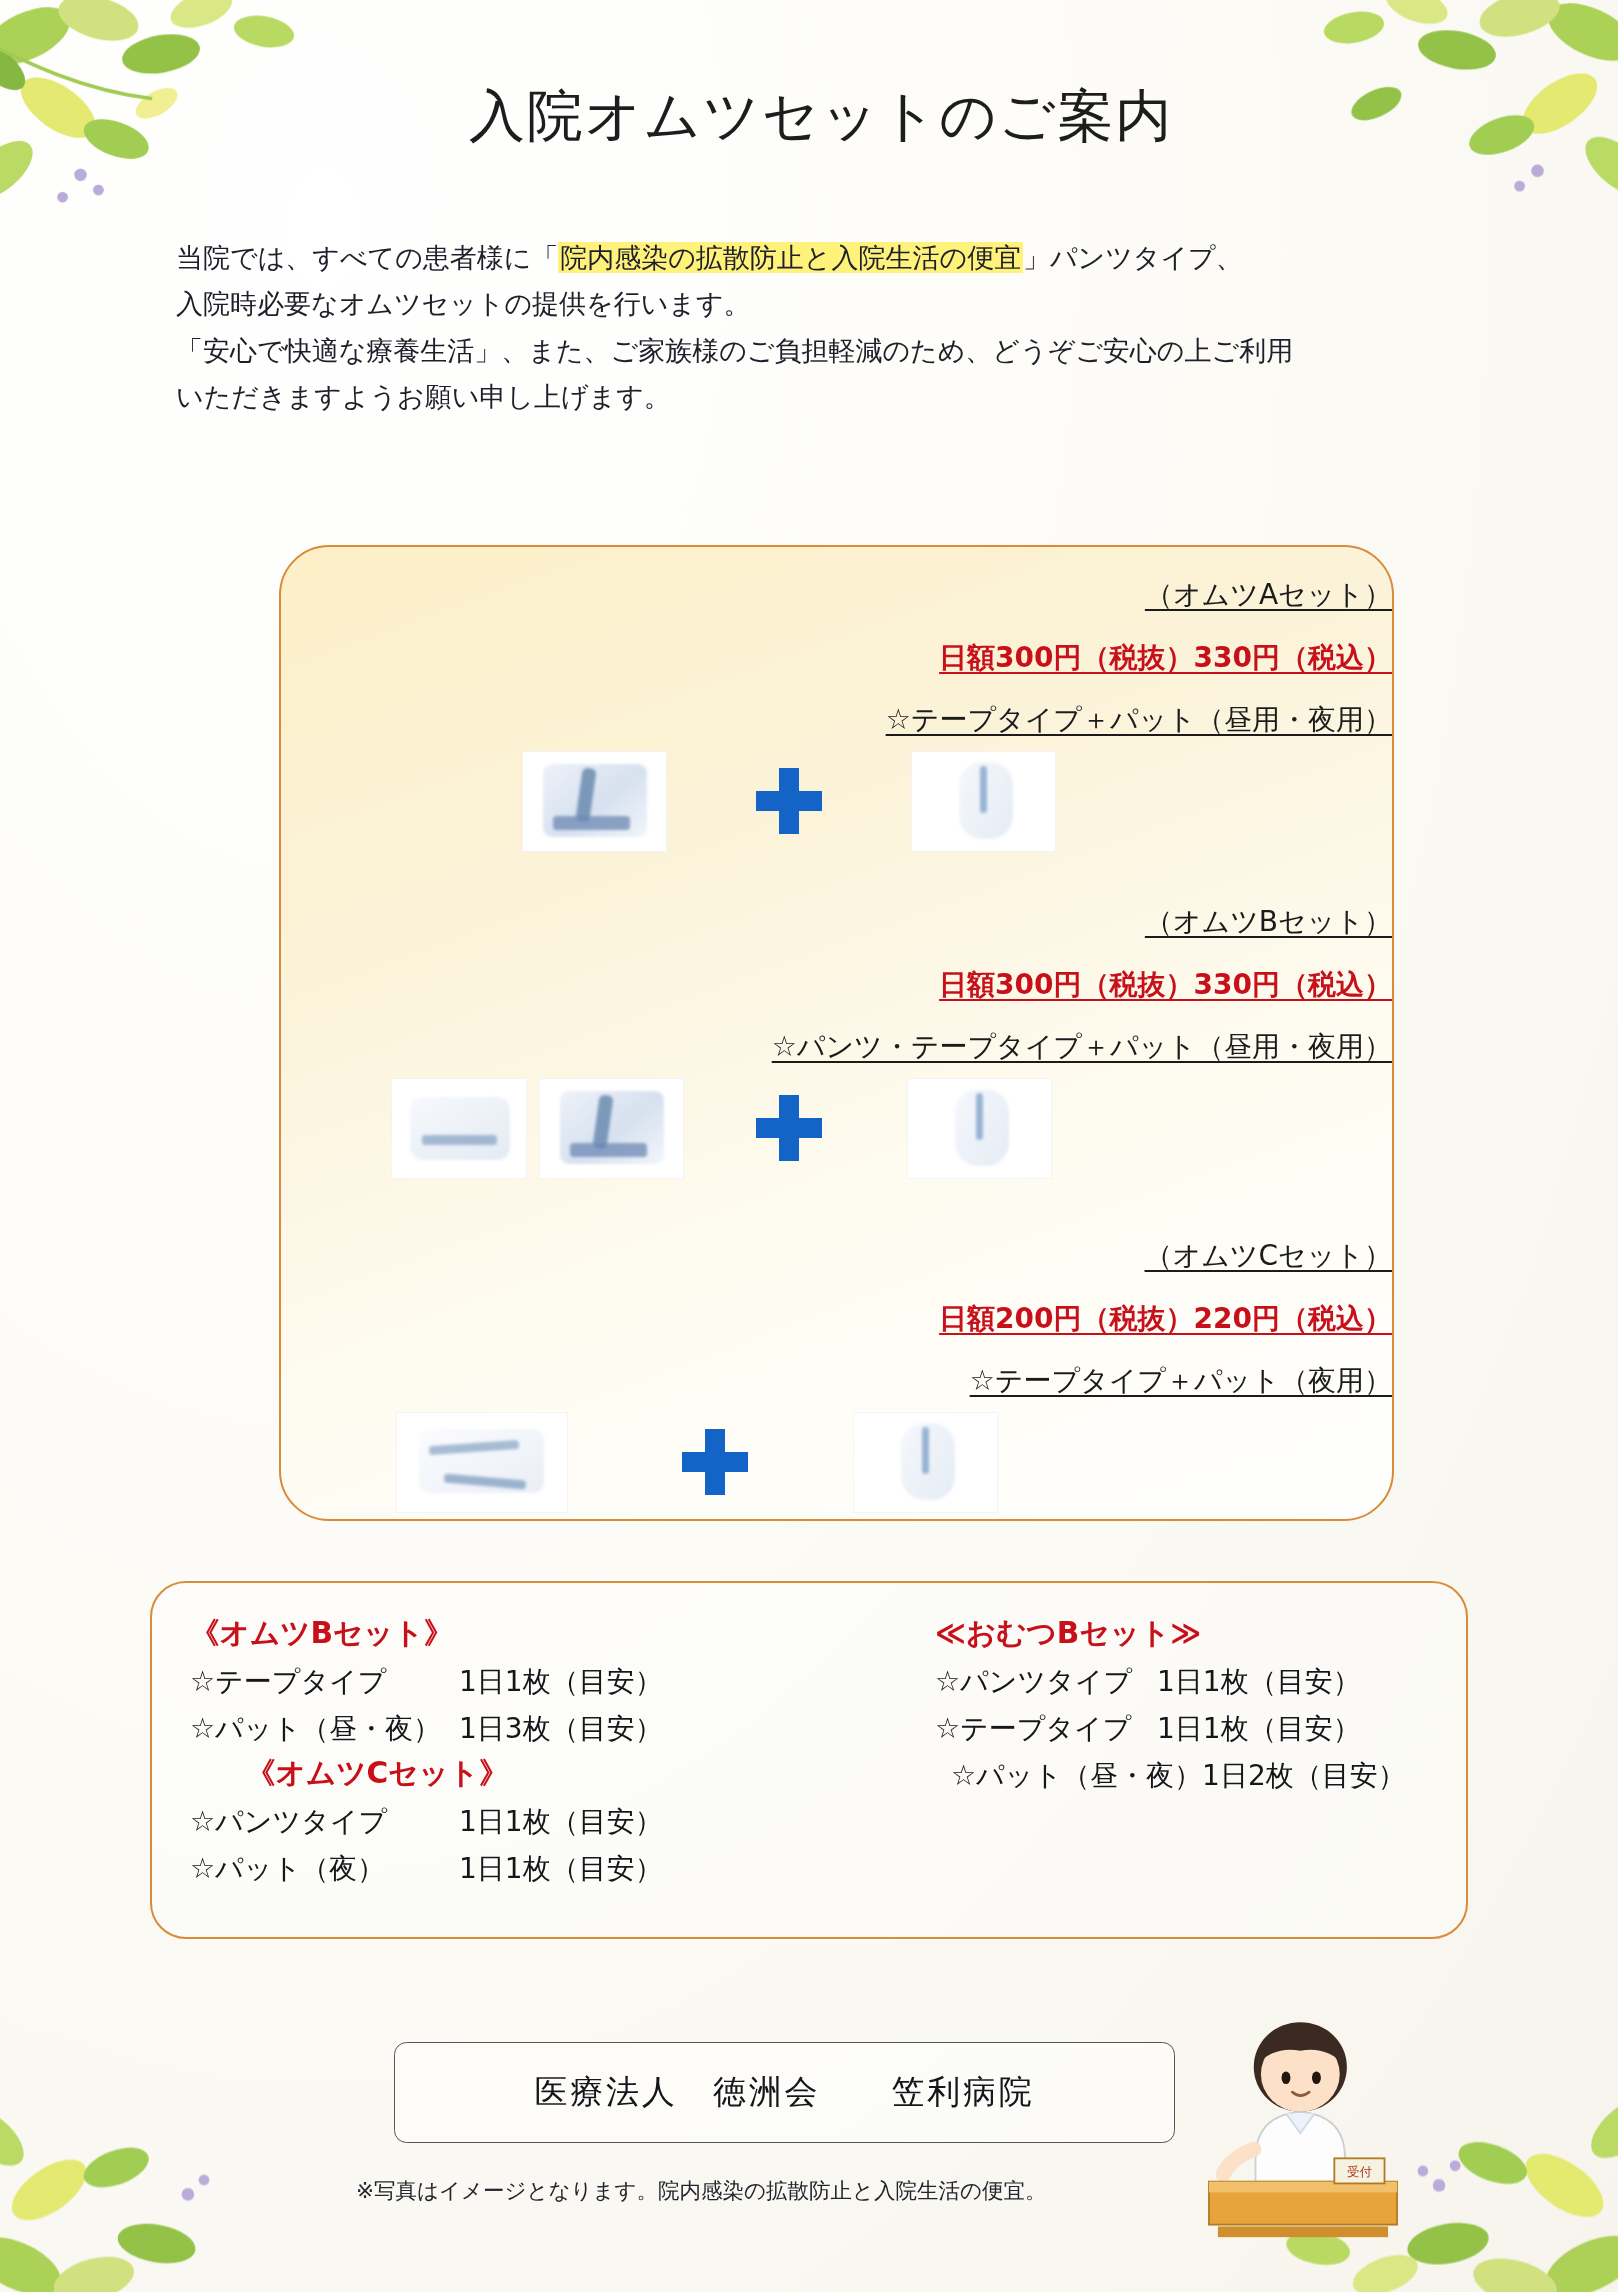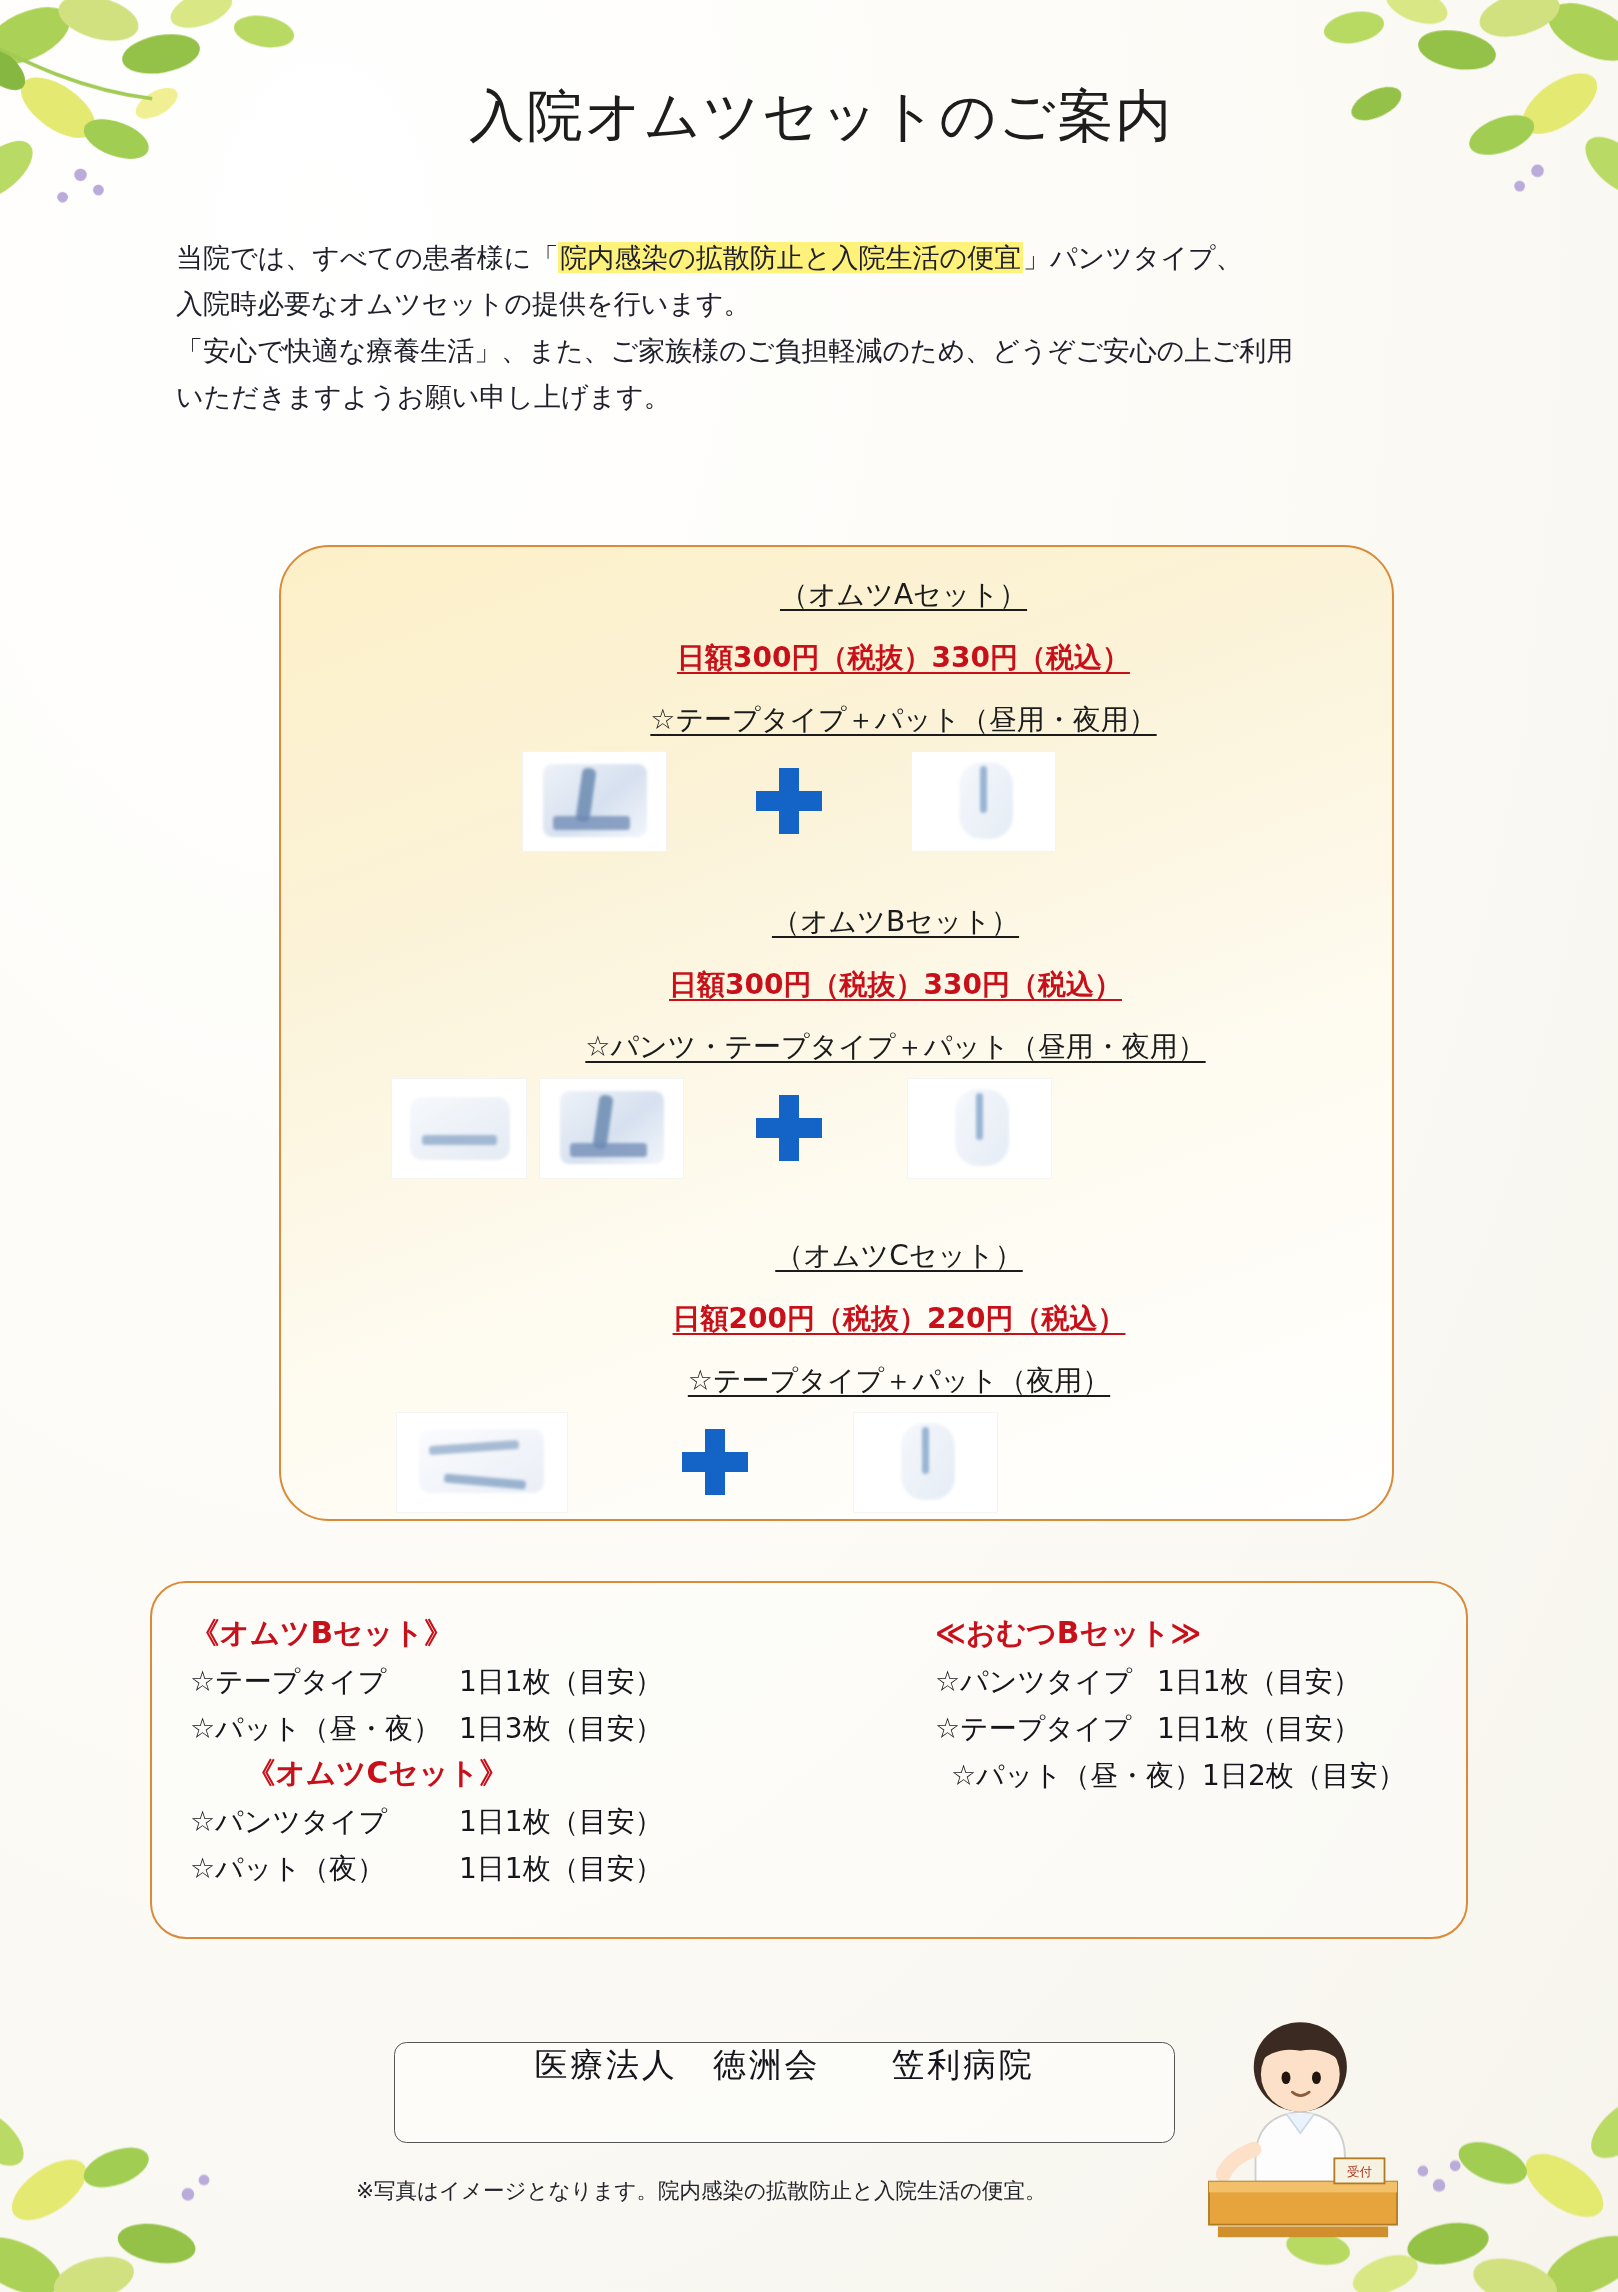--- a/index.html
+++ b/index.html
@@ -69,21 +69,21 @@
     width: 1115px;
     height: 976px;
     border: 2.7px solid #d98b3a;
     border-radius: 50px;
     background: linear-gradient(160deg, #fdf0c8 0%, #fbf3d9 32%, #fefbf0 62%, #ffffff 100%);
     box-sizing: border-box;
   }
 
   .set-block { position: absolute; left: 0; width: 100%; }
   .set-head {
-    text-align: center;
+    text-align: right;
     font-family: "DejaVu Sans", sans-serif;
   }
   .set-name {
     font-size: 28px;
     color: #1b1b1b;
     text-decoration: underline;
     text-underline-offset: 4.5px;
   }
   .set-price {
     font-size: 28px;
@@ -161,20 +161,21 @@
   
   .footer-box {
     position: absolute;
     top: 2042px;
     left: 394px;
     width: 779px;
     height: 99px;
     border: 1.8px solid #555;
     border-radius: 12.5px;
     display: flex;
+    align-items: center;
     justify-content: center;
     font-size: 33px;
     letter-spacing: 2.7px;
     color: #15151c;
     background: rgba(255,255,255,.5);
     font-family: "DejaVu Sans", sans-serif;
   }
   .note {
     position: absolute;
     top: 2176px;

